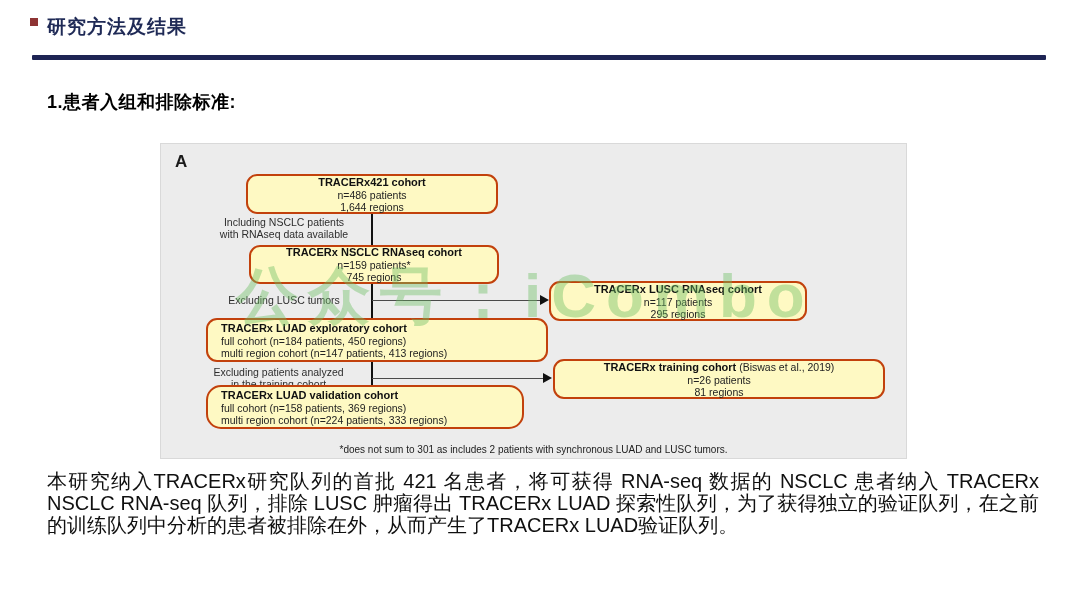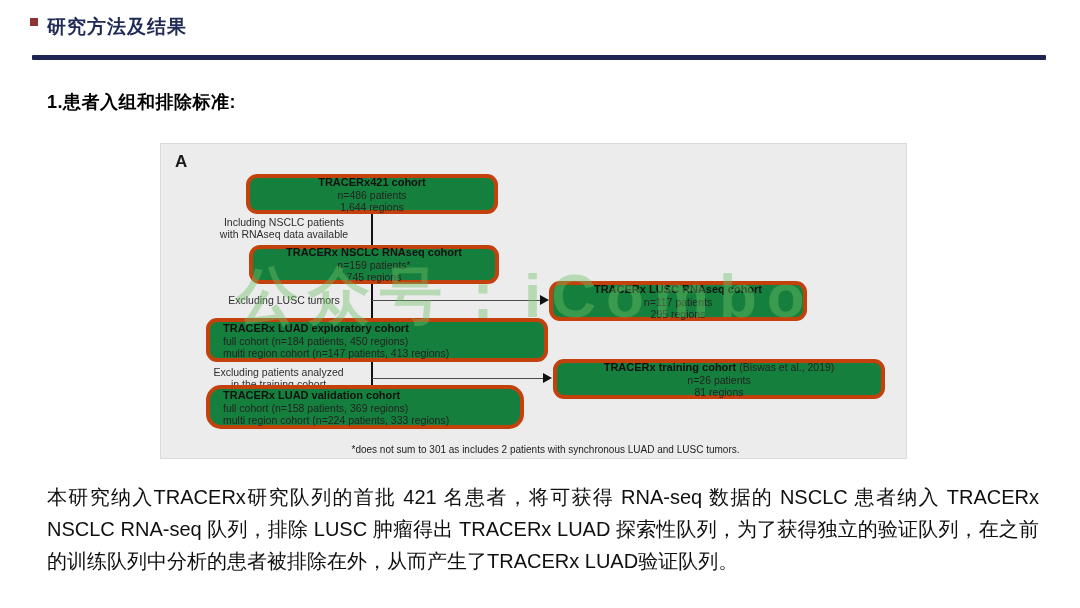--- a/index.html
+++ b/index.html
@@ -12,34 +12,34 @@
   .hdr-bullet{position:absolute;left:30px;top:18px;width:8px;height:8px;background:#8e3434;}
   .hdr-title{position:absolute;left:47px;top:8px;font-size:19px;font-weight:bold;color:#1f2a56;letter-spacing:1px;margin-top:6px;}
   .hdr-rule{position:absolute;left:32px;top:55px;width:1014px;height:5px;background:#1e2454;border-radius:1px;}
   
   .sec-title{position:absolute;left:47px;top:90px;font-size:18px;font-weight:bold;color:#000;letter-spacing:0.5px;}
   
   .figure{position:absolute;left:160px;top:143px;width:745px;height:314px;background:#ececec;border:1px solid #d9d9d9;}
   .panel-label{position:absolute;left:14px;top:8px;font-size:17px;font-weight:bold;color:#1a1a1a;}
   .watermark{position:absolute;left:75px;top:110px;font-size:62px;font-weight:bold;
     color:rgba(110,190,100,0.42);letter-spacing:10px;white-space:nowrap;z-index:6;pointer-events:none;}
-  .fbox{position:absolute;background:#15803d;border:4px solid #c2410c;border-radius:11px;
+  .fbox{position:absolute;background:#fef9c3;border:2px solid #c2410c;border-radius:11px;
     box-sizing:border-box;z-index:4;display:flex;flex-direction:column;justify-content:center;}
   .fbox.center{text-align:center;align-items:center;}
   .fbox.leftal{text-align:left;padding-left:13px;}
   .fbox .bt{font-size:11px;font-weight:bold;color:#111;line-height:13px;white-space:nowrap;}
   .fbox .bl{font-size:10.5px;color:#222;line-height:12px;white-space:nowrap;}
   .edge-label{position:absolute;z-index:3;font-size:10.5px;color:#2e2e2e;line-height:12px;text-align:center;}
   .vline{position:absolute;width:2px;background:#111;z-index:2;}
   .hline{position:absolute;height:1px;background:#4a4a4a;z-index:2;}
   .arrowhead{position:absolute;width:0;height:0;z-index:3;
     border-top:5px solid transparent;border-bottom:5px solid transparent;border-left:9px solid #111;}
-  .footnote{position:absolute;left:0;top:300px;width:100%;text-align:center;font-size:10px;color:#1c1c1c;z-index:4;padding-left:12px;}
+  .footnote{position:absolute;left:0;top:300px;width:100%;text-align:center;font-size:10px;color:#1c1c1c;z-index:4;}
   
-  .body-text{position:absolute;left:47px;top:481px;width:992px;font-size:20px;line-height:32px;
+  .body-text{position:absolute;left:47px;top:470px;width:992px;font-size:20px;line-height:22px;
     color:#101010;text-align:justify;}
 </style>
 </head>
 <body>
 
 <div class="hdr-bullet"></div>
 <div class="hdr-title">研究方法及结果</div>
 <div class="hdr-rule"></div>
 
 <div class="sec-title">1.患者入组和排除标准:</div>

